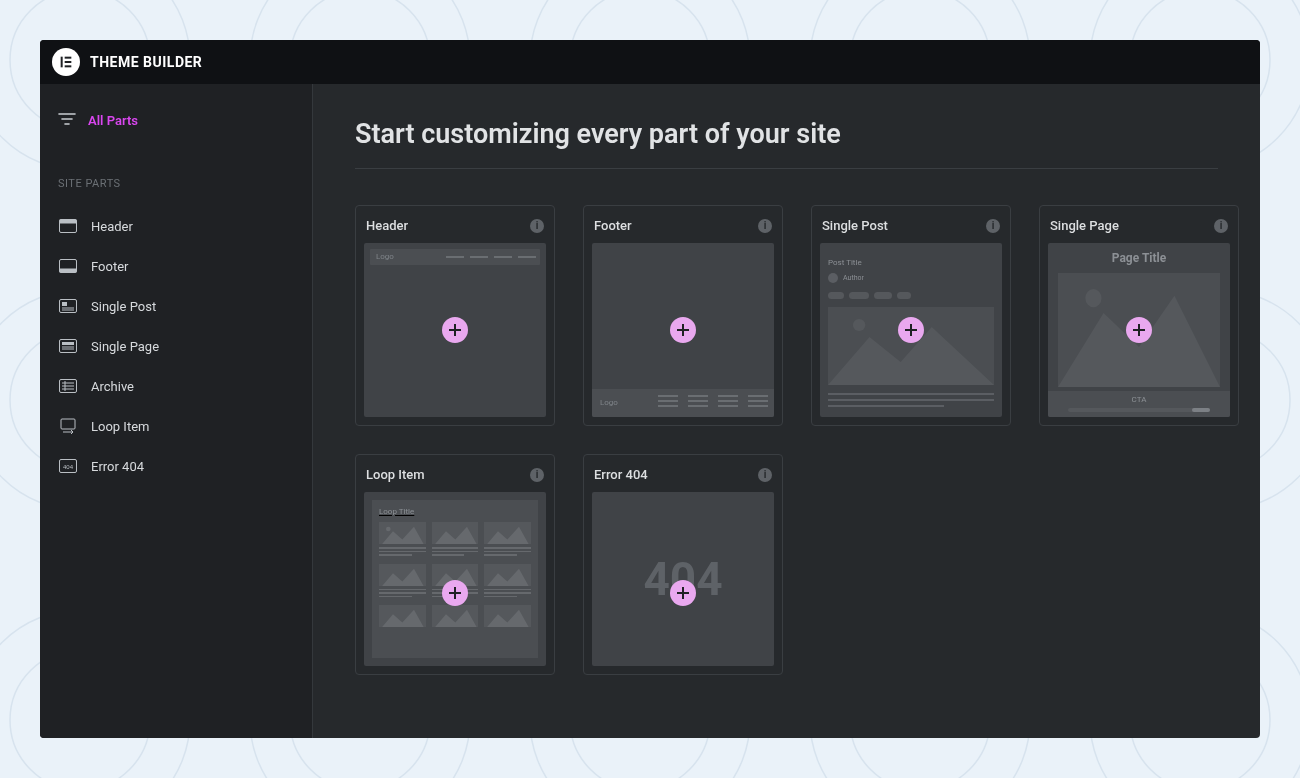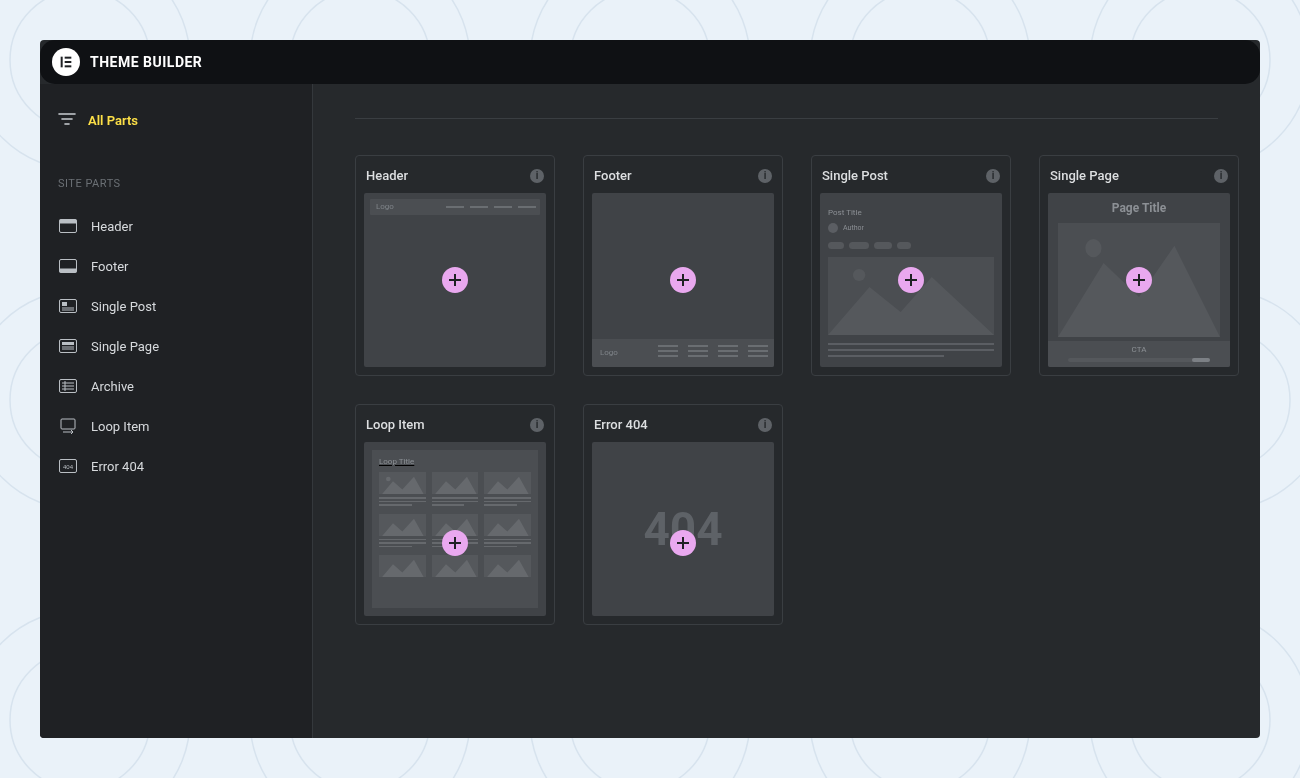--- a/index.html
+++ b/index.html
@@ -25,21 +25,20 @@
     flex-direction: column;
     z-index: 1;
     overflow: hidden;
   }
   .topbar {
     height: 44px;
     background: #0f1114;
     display: flex; align-items: center;
     padding: 0 12px;
     gap: 10px;
-    border-radius: 15px;
   }
   .logo {
     width: 28px; height: 28px;
     border-radius: 50%;
     background: #fff;
     display: flex; align-items: center; justify-content: center;
   }
   .logo svg { width: 16px; height: 16px; }
   .topbar-title {
     color: #fff;
@@ -55,21 +54,21 @@
   .sidebar {
     width: 273px;
     background: #1f2124;
     border-right: 1px solid #34383c;
     padding: 28px 18px;
     color: #c9cdd1;
     font-size: 13px;
   }
   .all-parts {
     display: flex; align-items: center; gap: 12px;
-    color: #fde047; font-weight: 600;
+    color: #d946ef; font-weight: 600;
     margin-bottom: 48px;
     cursor: pointer;
     text-align: center;
   }
   .section-label {
     color: #6b7075;
     font-size: 11px;
     letter-spacing: 0.5px;
     margin-bottom: 20px;
   }
@@ -329,20 +328,21 @@
                 <text x="9" y="10" text-anchor="middle" font-size="6" fill="#babfc4" font-family="Arial">404</text>
               </svg>
             </span>
           <span>Error 404</span>
         </div>
 
       </div>
     </aside>
 
     <main class="main">
+      <h1 class="page-title">Start customizing every part of your site</h1>
       <div class="divider"></div>
 
       <div class="grid">
 
         <div class="card">
           <div class="card-head">
             <span class="card-title">Header</span>
             <span class="info-icon">i</span>
           </div>
           <div class="preview">

